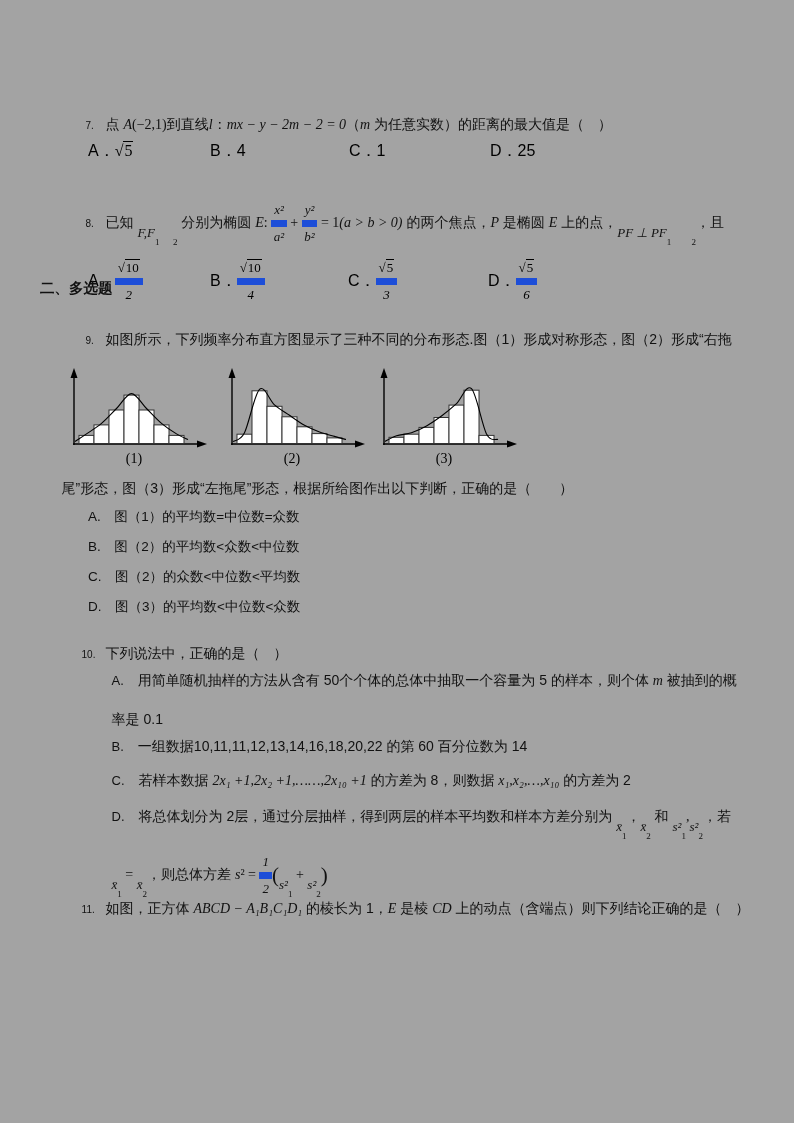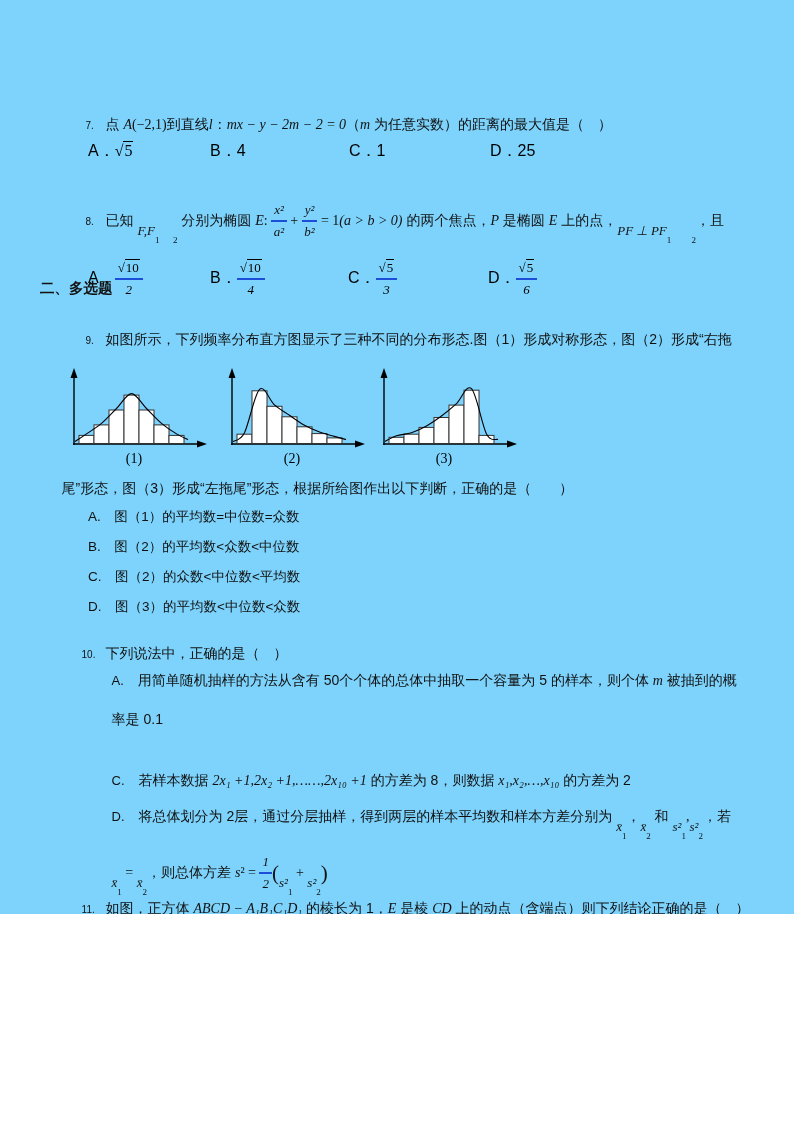--- a/index.html
+++ b/index.html
@@ -1,30 +1,30 @@
 <!DOCTYPE html>
 <html><head>
 <meta charset="utf-8">
 <style>
   html,body{margin:0;padding:0;background:#fff;}
-  .page{position:relative;width:794px;height:914px;background:#7dd3fc;color:#000;overflow:hidden;
+  .page{position:relative;width:794px;height:1123px;background:#a3a3a3;color:#000;overflow:hidden;
         font-family:"Liberation Sans",sans-serif;}
   .line{position:absolute;white-space:pre;font-size:14px;line-height:16px;color:#111;}
   .cn{font-family:"Liberation Sans",sans-serif;}
   .lab{font-family:"Liberation Sans",sans-serif;font-size:13px;}
   .m{font-family:"Liberation Serif",serif;font-style:italic;}
   .mn{font-family:"Liberation Serif",serif;font-style:normal;}
   .bigp{font-family:"Liberation Serif",serif;font-size:21px;vertical-align:middle;}
   .num{display:inline-block;width:20px;font-size:10px;color:#111;}
   .numw{display:inline-block;width:24px;font-size:10px;color:#111;}
   .sec{font-weight:bold;font-size:14.5px;}
   .optrow{position:absolute;height:46px;width:680px;}
   .optrow .opt{position:absolute;top:0;white-space:pre;}
   .frac{display:inline-flex;flex-direction:column;align-items:center;vertical-align:middle;line-height:1;}
-  .frac .fn{font:italic 13px "Liberation Serif",serif;border-bottom:2px solid #1d4ed8;padding:0 3px 2px;}
+  .frac .fn{font:italic 13px "Liberation Serif",serif;border-bottom:7px solid #1d4ed8;padding:0 3px 2px;}
   .frac .fd{font:italic 13px "Liberation Serif",serif;padding-top:2px;}
   .frac .fn .sqrt,.frac .fn .rad{font-style:normal;}
   .sqrt{font-family:"Liberation Serif",serif;font-style:normal;white-space:nowrap;}
   .sqrt .rad{border-top:1px solid #000;padding:0 1px;font-style:normal;}
   .stk{display:inline-flex;align-items:center;vertical-align:-10px;line-height:1;}
   .stk .st{font:italic 13px "Liberation Serif",serif;white-space:pre;}
   .stk .sb{font:normal 9px "Liberation Serif",serif;white-space:pre;margin-top:18px;}
   .fig{position:absolute;width:150px;}
   .figlabel{text-align:center;font:14px "Liberation Serif",serif;margin-top:1px;width:140px;}
   svg{display:block;}
@@ -122,20 +122,23 @@
 
   <div class="line" style="top:629px;left:66px;">
     <span class="numw">10.</span><span>下列说法中，正确的是（　）</span>
   </div>
   <div class="line" style="top:656px;left:96px;">
     <span><span class="lab">A.</span><span class="cn">　用简单随机抽样的方法从含有 50个个体的总体中抽取一个容量为 5 的样本，则个体 </span><span class="m">m</span><span class="cn"> 被抽到的概</span></span>
   </div>
   <div class="line" style="top:695px;left:96px;">
     <span><span class="cn">率是 0.1</span></span>
   </div>
+  <div class="line" style="top:722px;left:96px;">
+    <span><span class="lab">B.</span><span class="cn">　一组数据10,11,11,12,13,14,16,18,20,22 的第 60 百分位数为 14</span></span>
+  </div>
   <div class="line" style="top:756px;left:96px;">
     <span><span class="lab">C.</span><span class="cn">　若样本数据 </span><span class="m">2x₁ +1,2x₂ +1,……,2x₁₀ +1</span><span class="cn"> 的方差为 8，则数据 </span><span class="m">x₁,x₂,…,x₁₀</span><span class="cn"> 的方差为 2</span></span>
   </div>
   <div class="line" style="top:792px;left:96px;">
     <span><span class="lab">D.</span><span class="cn">　将总体划分为 2层，通过分层抽样，得到两层的样本平均数和样本方差分别为 </span><span class="stk"><span class="st">x̄</span><span class="sb">1</span></span><span class="cn">，</span><span class="stk"><span class="st">x̄</span><span class="sb">2</span></span><span class="cn"> 和 </span><span class="stk"><span class="st">s²</span><span class="sb">1</span></span><span class="mn">,</span><span class="stk"><span class="st">s²</span><span class="sb">2</span></span><span class="cn">，若</span></span>
   </div>
   <div class="line" style="top:838px;left:96px;">
     <span><span class="stk"><span class="st">x̄</span><span class="sb">1</span></span><span class="mn"> = </span><span class="stk"><span class="st">x̄</span><span class="sb">2</span></span><span class="cn">，则总体方差 </span><span class="m">s</span><span class="mn">² = </span><span class="frac"><span class="fn">1</span><span class="fd">2</span></span><span class="bigp">(</span><span class="stk"><span class="st">s²</span><span class="sb">1</span></span><span class="mn"> + </span><span class="stk"><span class="st">s²</span><span class="sb">2</span></span><span class="bigp">)</span></span>
   </div>
 

